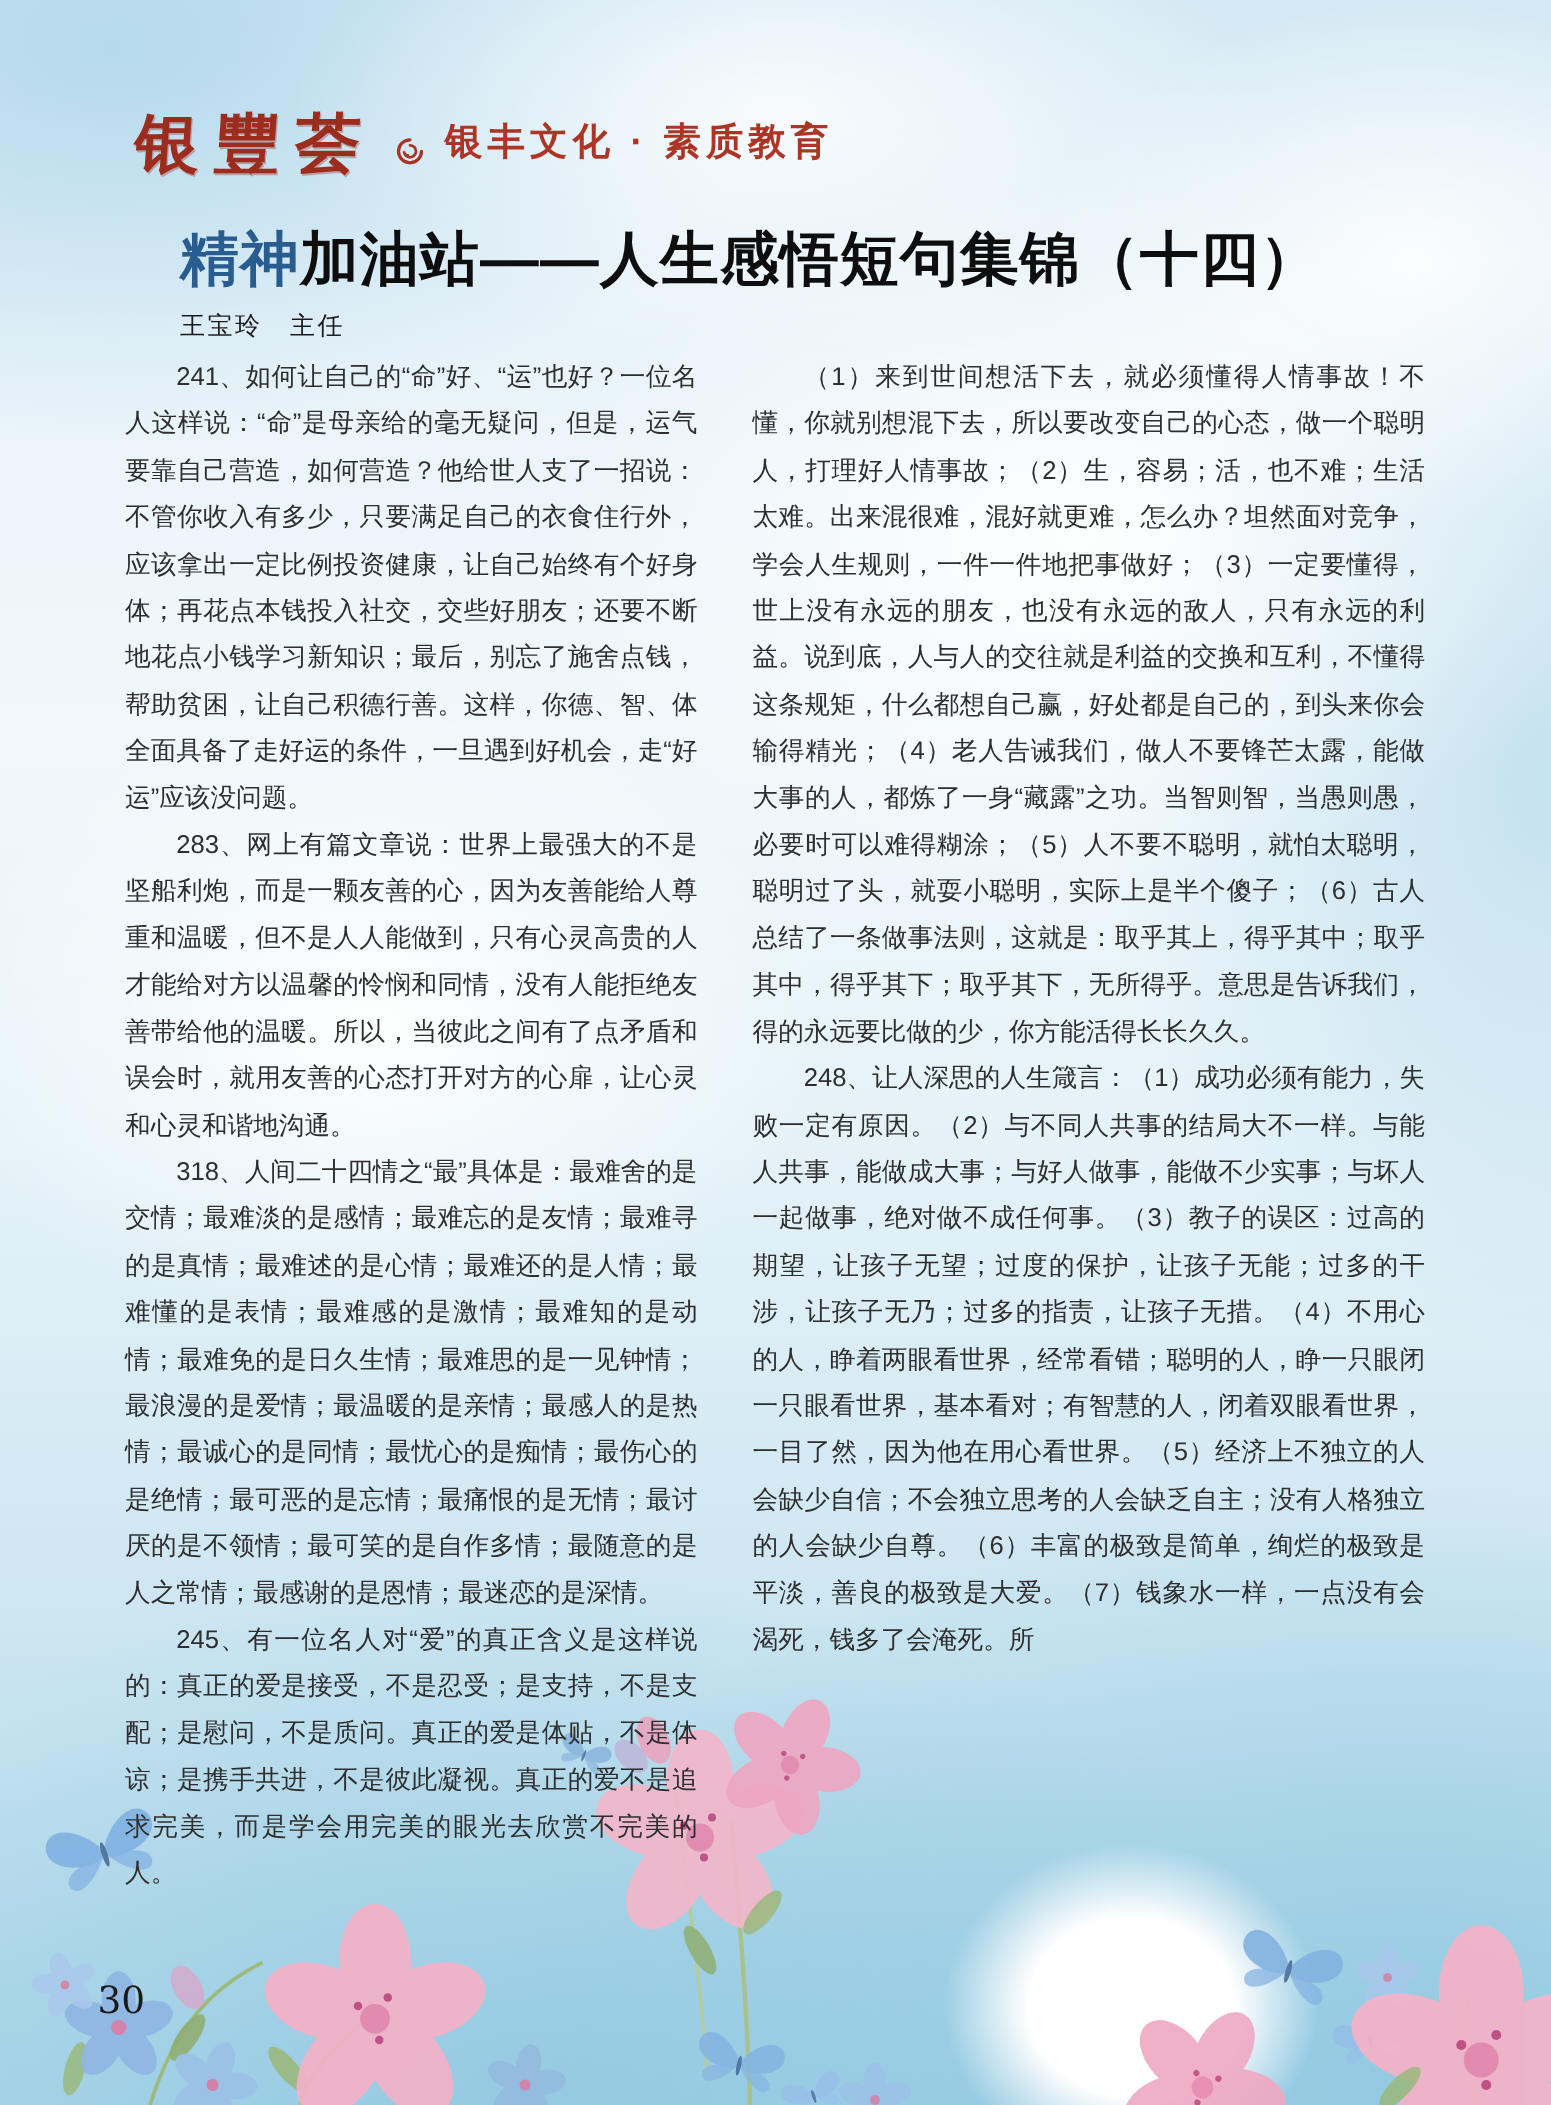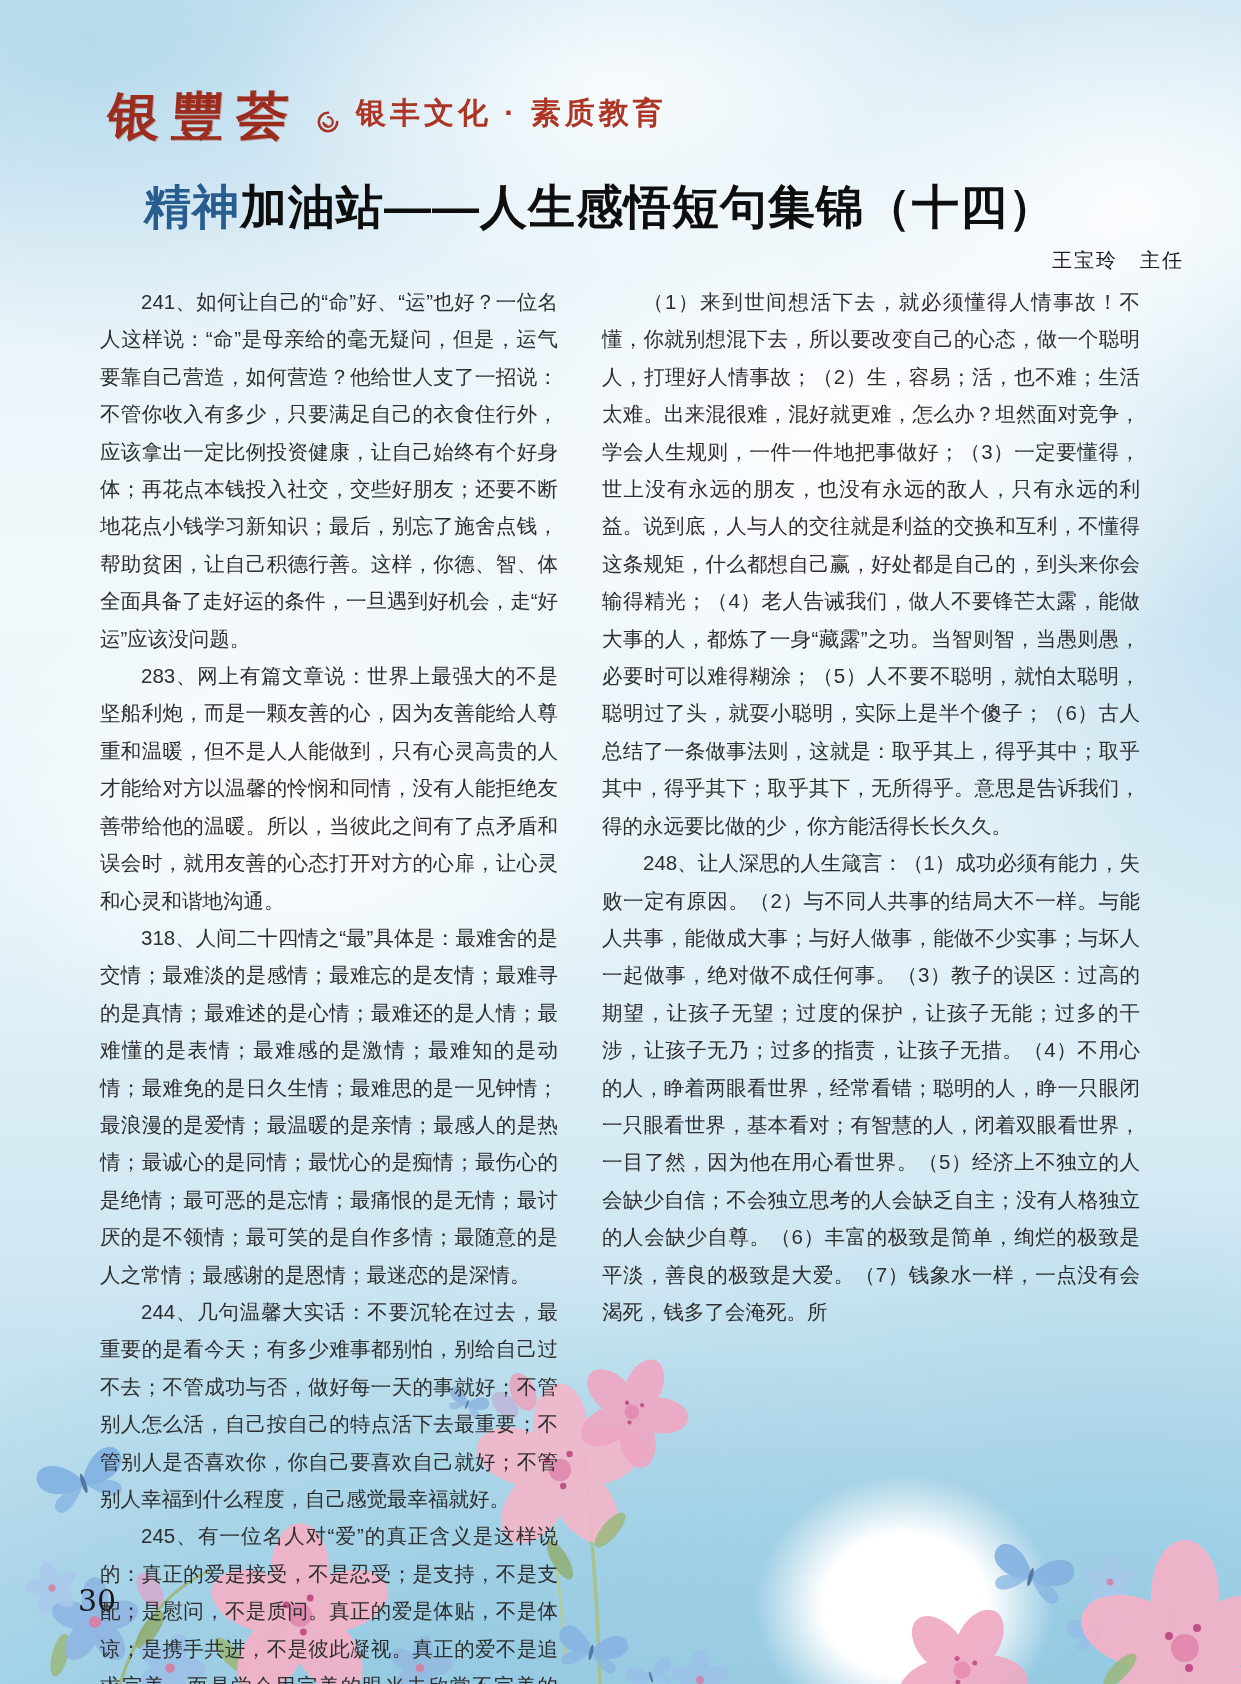--- a/index.html
+++ b/index.html
@@ -25,21 +25,21 @@
     font-family:"DejaVu Serif","Liberation Serif",serif;
     font-size:52px; font-weight:bold; color:#9c2c1e; letter-spacing:12px;
     transform:skewX(-4deg); line-height:1; text-shadow:1px 1px 0 rgba(156,44,30,.35);
   }
   .spiral-wrap { padding-bottom:4px; }
   .tagline { color:#ad3526; font-size:30px; font-weight:bold; letter-spacing:4px; padding-bottom:8px; }
 
   .title-block { position:absolute; top:178px; left:112px; width:1040px; z-index:2;margin-left:32px; }
   .title { margin:0; font-size:47px; font-weight:900; color:#0e0e0e; letter-spacing:1px; line-height:1.25; white-space:nowrap; }
   .title .hl { color:#2a5d8f; }
-  .byline { text-align:right; font-size:20px; color:#1c1c1c; margin-top:10px; letter-spacing:2px; }
+  .byline { text-align:left; font-size:20px; color:#1c1c1c; margin-top:10px; letter-spacing:2px; }
 
   .columns { position:absolute; top:283px; left:100px; width:1040px; display:flex; gap:44px; z-index:2; }
   .col { font-size:20.5px; line-height:37.4px; color:#2e2e2e; text-align:justify; }
   .col p { margin:0; text-indent:2em; }
   .col-left { width:458px; }
   .col-right { width:538px; }
 
   .page-number {
     position:absolute; left:78px; top:1583px; z-index:2;
     font-family:"DejaVu Serif","Liberation Serif",serif;
@@ -143,21 +143,20 @@
   <div class="title-block">
     <h1 class="title"><span class="hl">精神</span><span>加油站——人生感悟短句集锦（十四）</span></h1>
     <div class="byline">王宝玲　主任</div>
   </div>
 
   <div class="columns">
     <div class="col col-left">
       <p>241、如何让自己的“命”好、“运”也好？一位名人这样说：“命”是母亲给的毫无疑问，但是，运气要靠自己营造，如何营造？他给世人支了一招说：不管你收入有多少，只要满足自己的衣食住行外，应该拿出一定比例投资健康，让自己始终有个好身体；再花点本钱投入社交，交些好朋友；还要不断地花点小钱学习新知识；最后，别忘了施舍点钱，帮助贫困，让自己积德行善。这样，你德、智、体全面具备了走好运的条件，一旦遇到好机会，走“好运”应该没问题。</p>
       <p>283、网上有篇文章说：世界上最强大的不是坚船利炮，而是一颗友善的心，因为友善能给人尊重和温暖，但不是人人能做到，只有心灵高贵的人才能给对方以温馨的怜悯和同情，没有人能拒绝友善带给他的温暖。所以，当彼此之间有了点矛盾和误会时，就用友善的心态打开对方的心扉，让心灵和心灵和谐地沟通。</p>
       <p>318、人间二十四情之“最”具体是：最难舍的是交情；最难淡的是感情；最难忘的是友情；最难寻的是真情；最难述的是心情；最难还的是人情；最难懂的是表情；最难感的是激情；最难知的是动情；最难免的是日久生情；最难思的是一见钟情；最浪漫的是爱情；最温暖的是亲情；最感人的是热情；最诚心的是同情；最忧心的是痴情；最伤心的是绝情；最可恶的是忘情；最痛恨的是无情；最讨厌的是不领情；最可笑的是自作多情；最随意的是人之常情；最感谢的是恩情；最迷恋的是深情。</p>
-      <p>244、几句温馨大实话：不要沉轮在过去，最重要的是看今天；有多少难事都别怕，别给自己过不去；不管成功与否，做好每一天的事就好；不管别人怎么活，自己按自己的特点活下去最重要；不管别人是否喜欢你，你自己要喜欢自己就好；不管别人幸福到什么程度，自己感觉最幸福就好。</p>
       <p>245、有一位名人对“爱”的真正含义是这样说的：真正的爱是接受，不是忍受；是支持，不是支配；是慰问，不是质问。真正的爱是体贴，不是体谅；是携手共进，不是彼此凝视。真正的爱不是追求完美，而是学会用完美的眼光去欣赏不完美的人。</p>
 
     </div>
     <div class="col col-right">
       <p>（1）来到世间想活下去，就必须懂得人情事故！不懂，你就别想混下去，所以要改变自己的心态，做一个聪明人，打理好人情事故；（2）生，容易；活，也不难；生活太难。出来混很难，混好就更难，怎么办？坦然面对竞争，学会人生规则，一件一件地把事做好；（3）一定要懂得，世上没有永远的朋友，也没有永远的敌人，只有永远的利益。说到底，人与人的交往就是利益的交换和互利，不懂得这条规矩，什么都想自己赢，好处都是自己的，到头来你会输得精光；（4）老人告诫我们，做人不要锋芒太露，能做大事的人，都炼了一身“藏露”之功。当智则智，当愚则愚，必要时可以难得糊涂；（5）人不要不聪明，就怕太聪明，聪明过了头，就耍小聪明，实际上是半个傻子；（6）古人总结了一条做事法则，这就是：取乎其上，得乎其中；取乎其中，得乎其下；取乎其下，无所得乎。意思是告诉我们，得的永远要比做的少，你方能活得长长久久。</p>
       <p>248、让人深思的人生箴言：（1）成功必须有能力，失败一定有原因。（2）与不同人共事的结局大不一样。与能人共事，能做成大事；与好人做事，能做不少实事；与坏人一起做事，绝对做不成任何事。（3）教子的误区：过高的期望，让孩子无望；过度的保护，让孩子无能；过多的干涉，让孩子无乃；过多的指责，让孩子无措。（4）不用心的人，睁着两眼看世界，经常看错；聪明的人，睁一只眼闭一只眼看世界，基本看对；有智慧的人，闭着双眼看世界，一目了然，因为他在用心看世界。（5）经济上不独立的人会缺少自信；不会独立思考的人会缺乏自主；没有人格独立的人会缺少自尊。（6）丰富的极致是简单，绚烂的极致是平淡，善良的极致是大爱。（7）钱象水一样，一点没有会渴死，钱多了会淹死。所</p>
     </div>
   </div>
 
   <div class="page-number">30</div>

